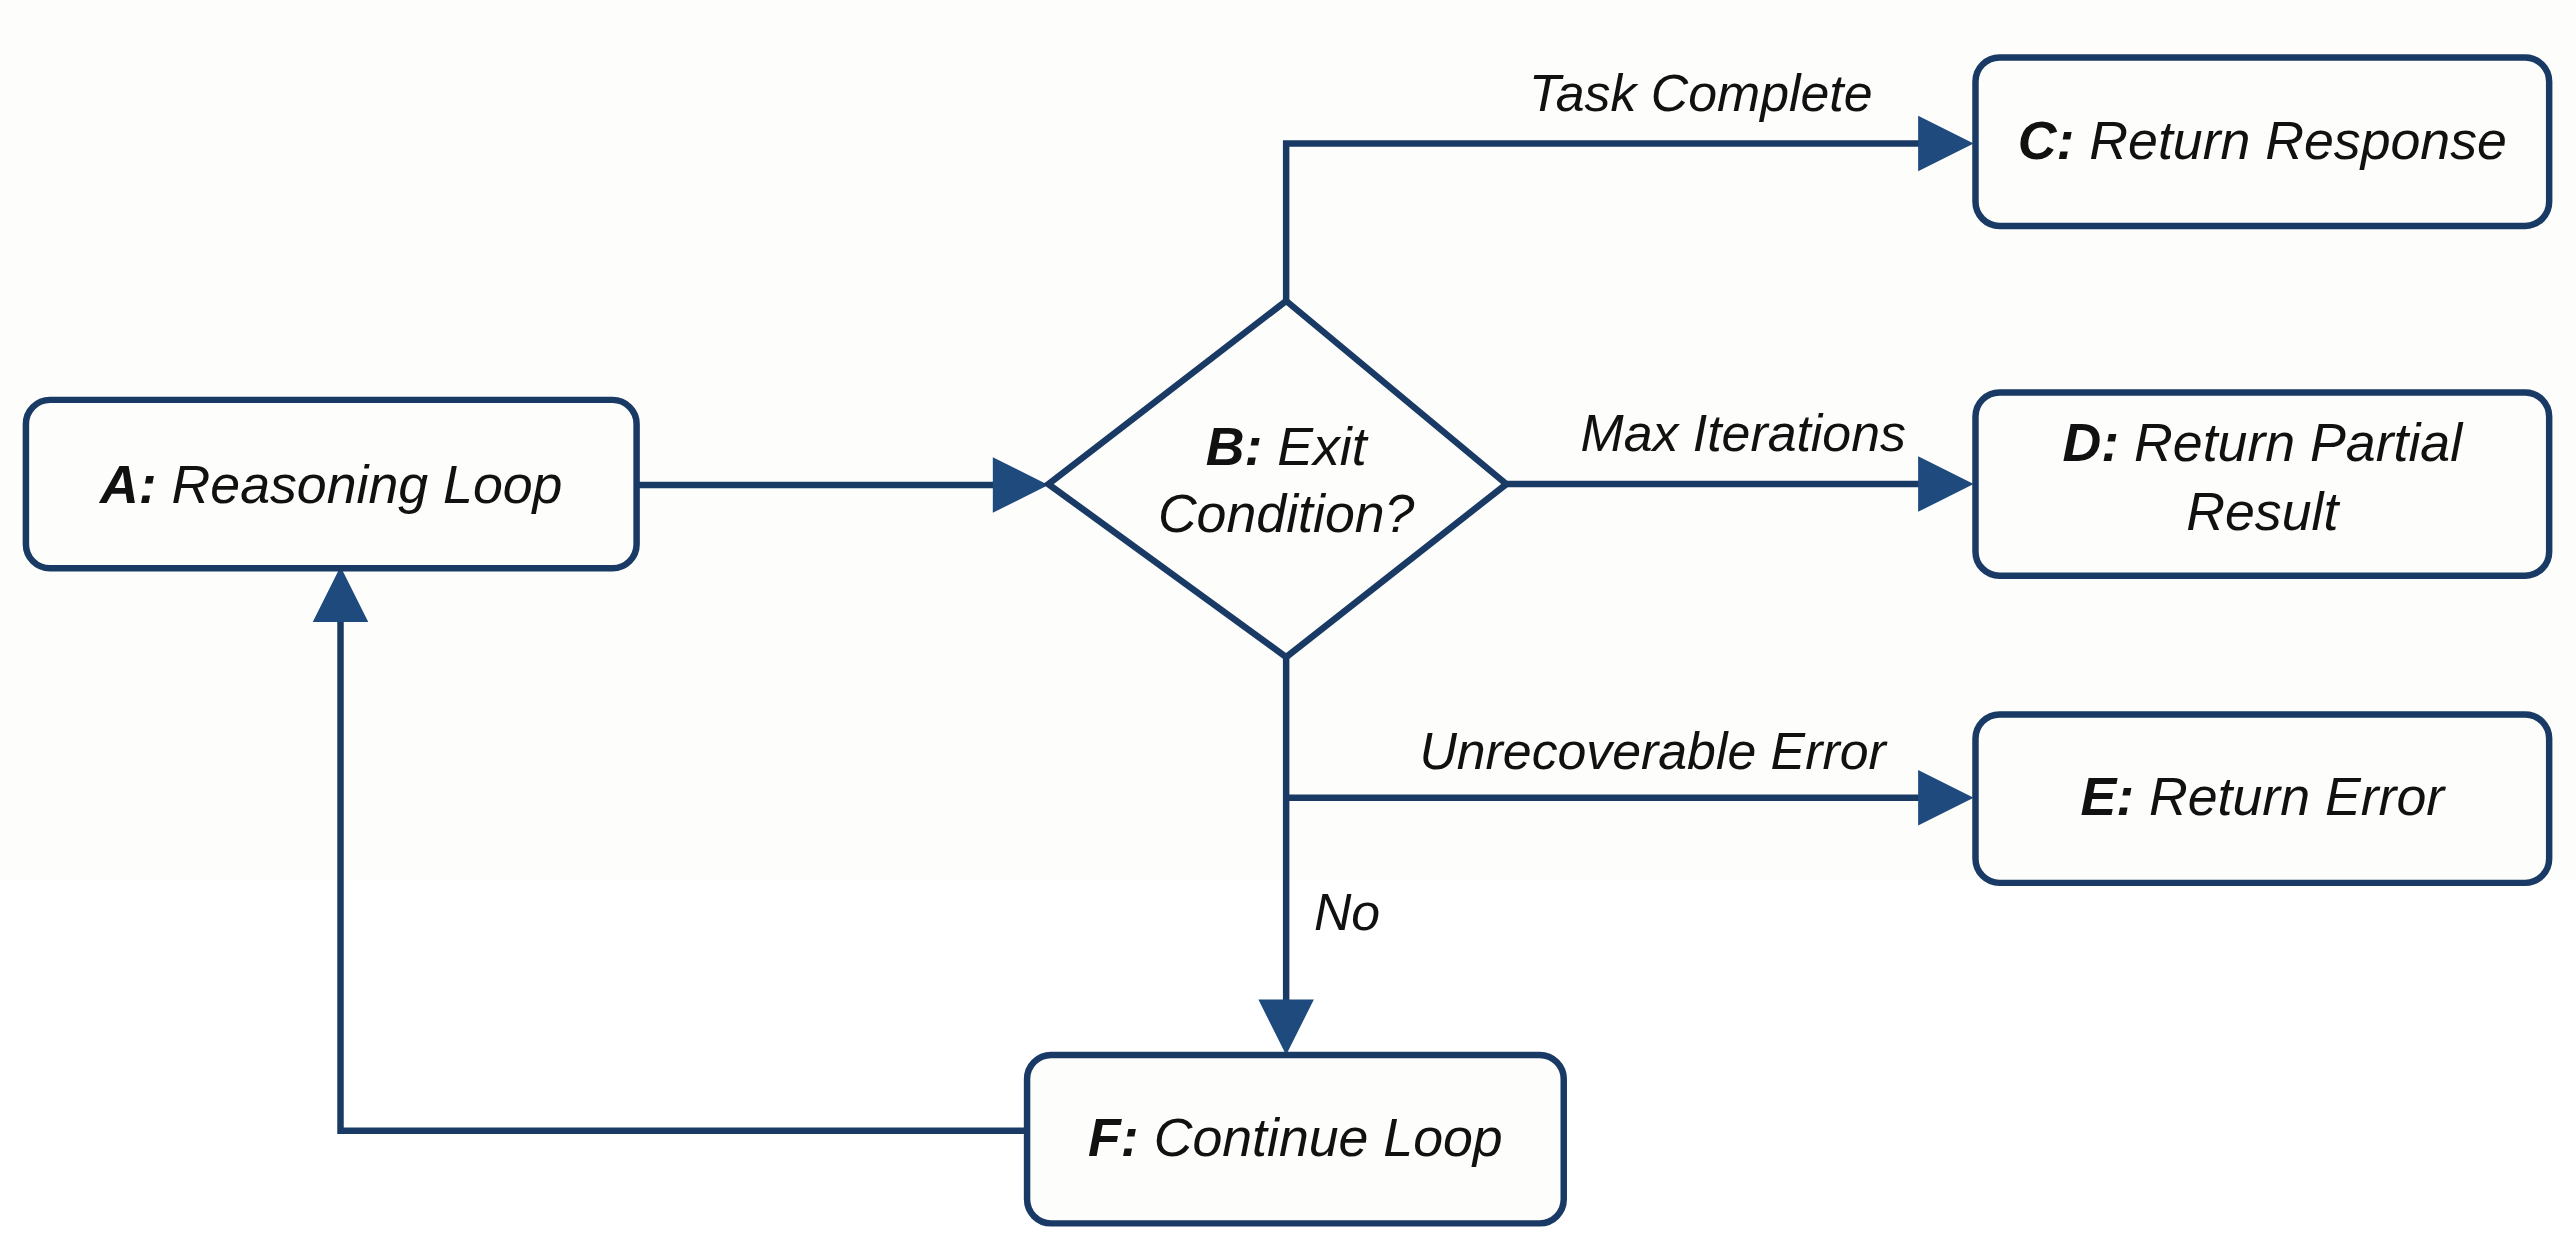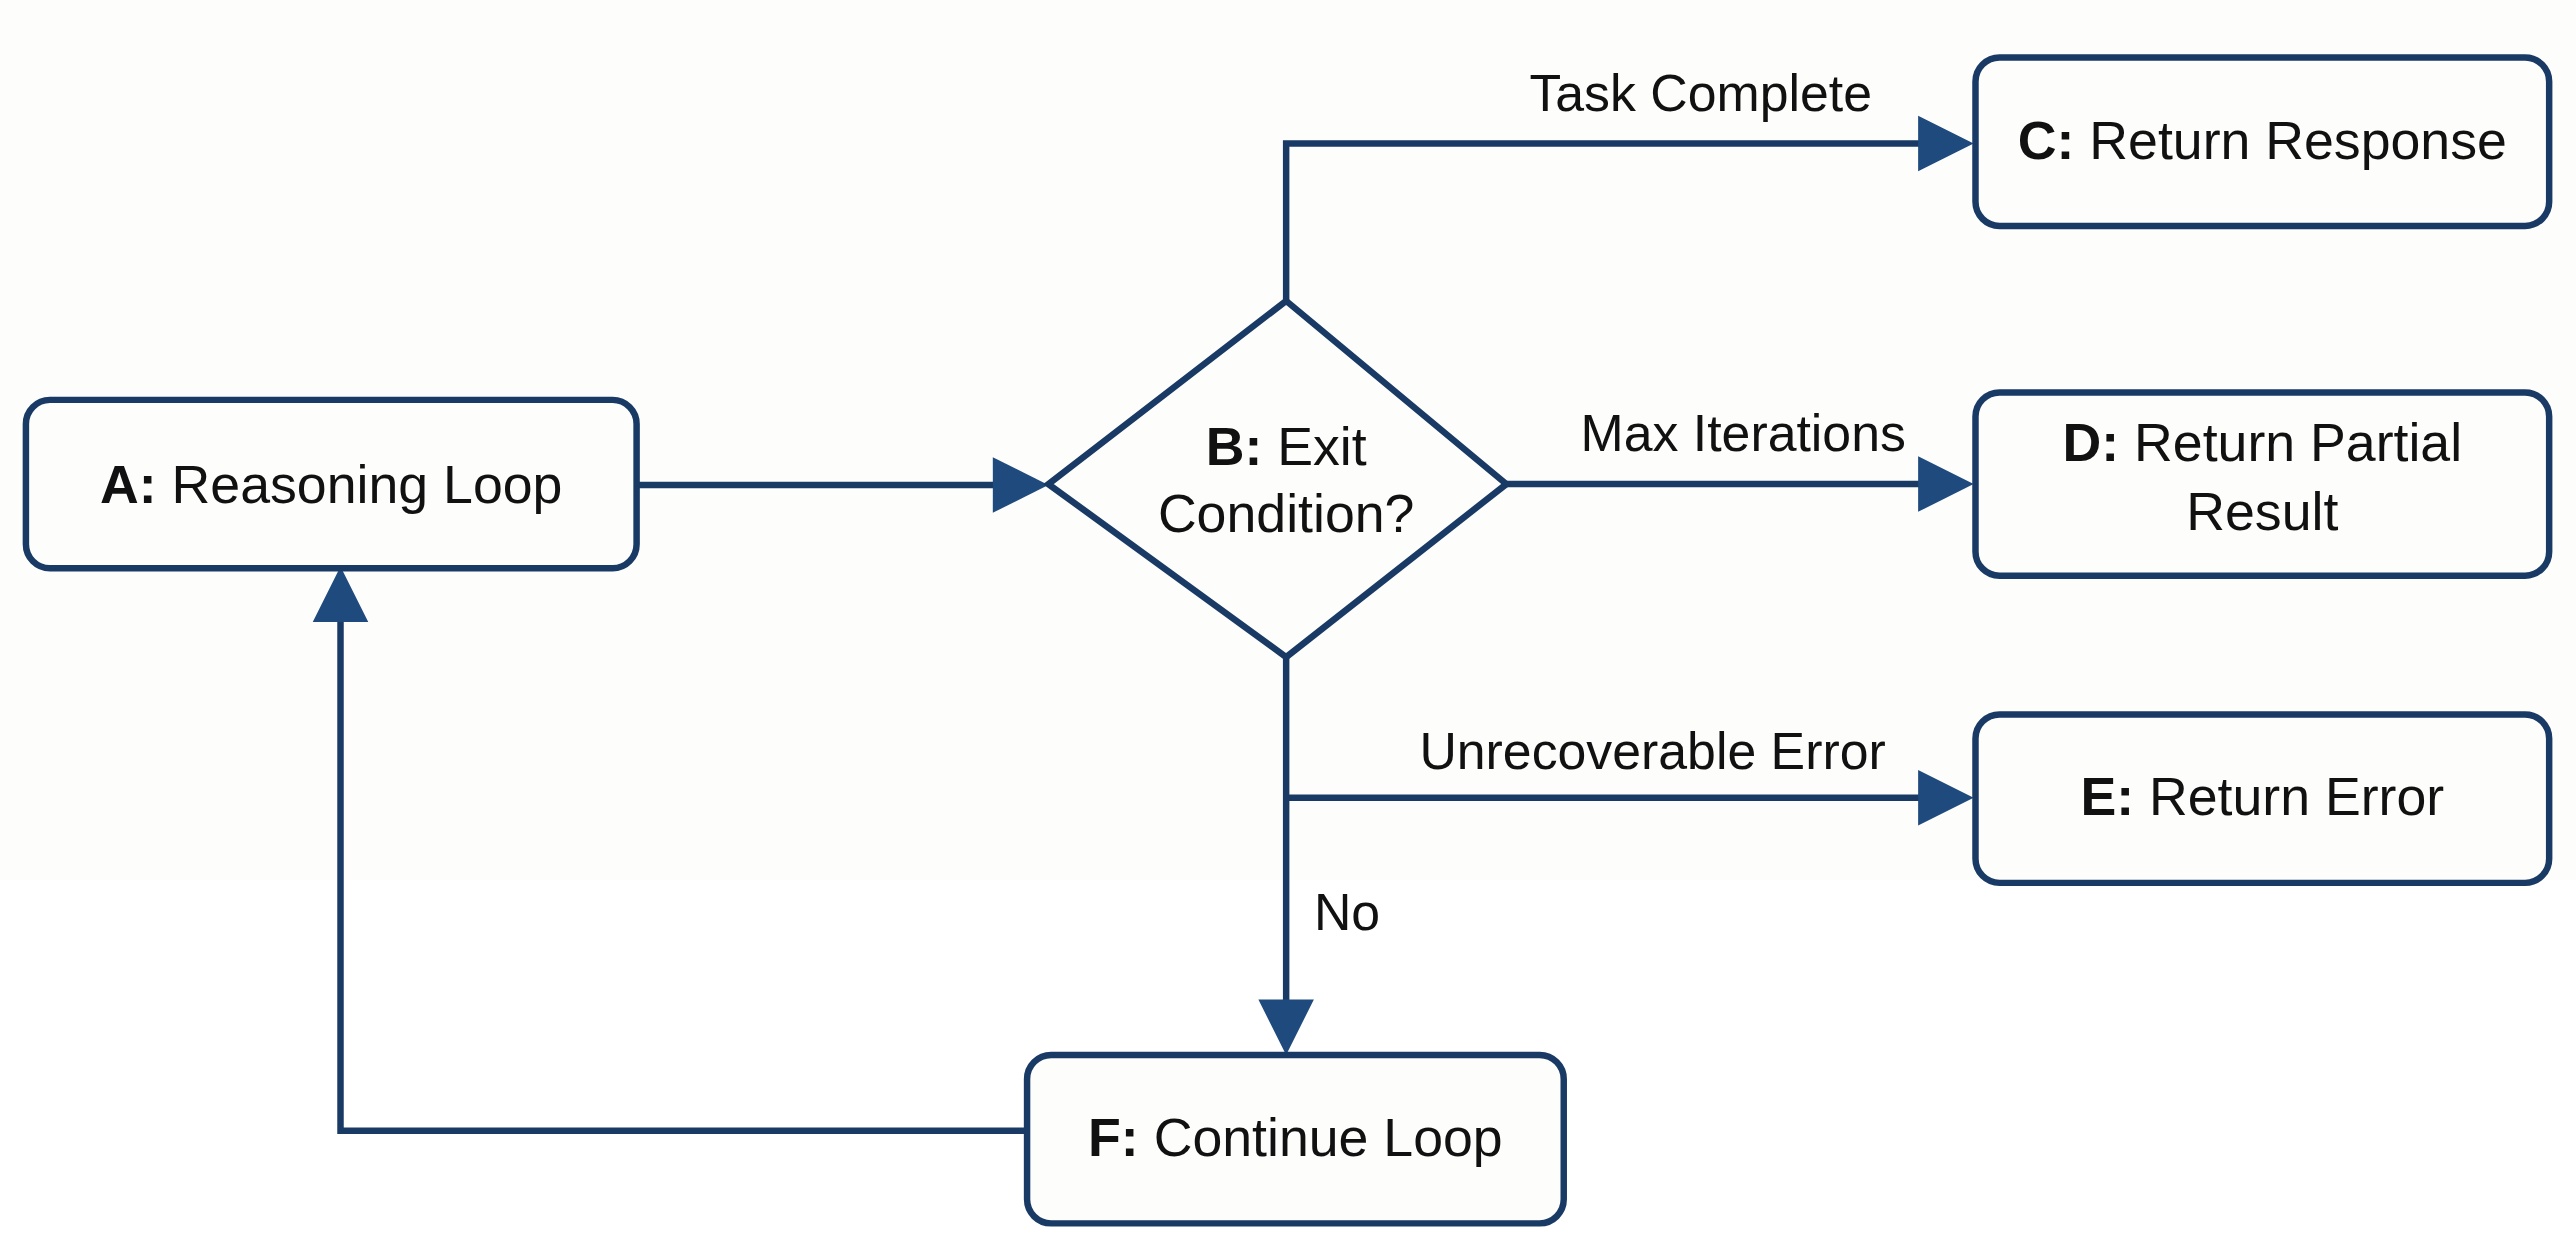--- a/index.html
+++ b/index.html
@@ -11,20 +11,21 @@
     width: 2576px;
     height: 1255px;
     overflow: hidden;
     font-family: "Liberation Sans", sans-serif;
   }
   #canvas {
     position: relative;
     width: 2576px;
     height: 880px;
     background: #fdfdfb;
+    font-style: italic;
   }
   svg#flow {
     position: absolute;
     top: 0;
     left: 0;
     width: 2576px;
     height: 1255px;
   }
   .node-shape {
     fill: #fdfdfb;

